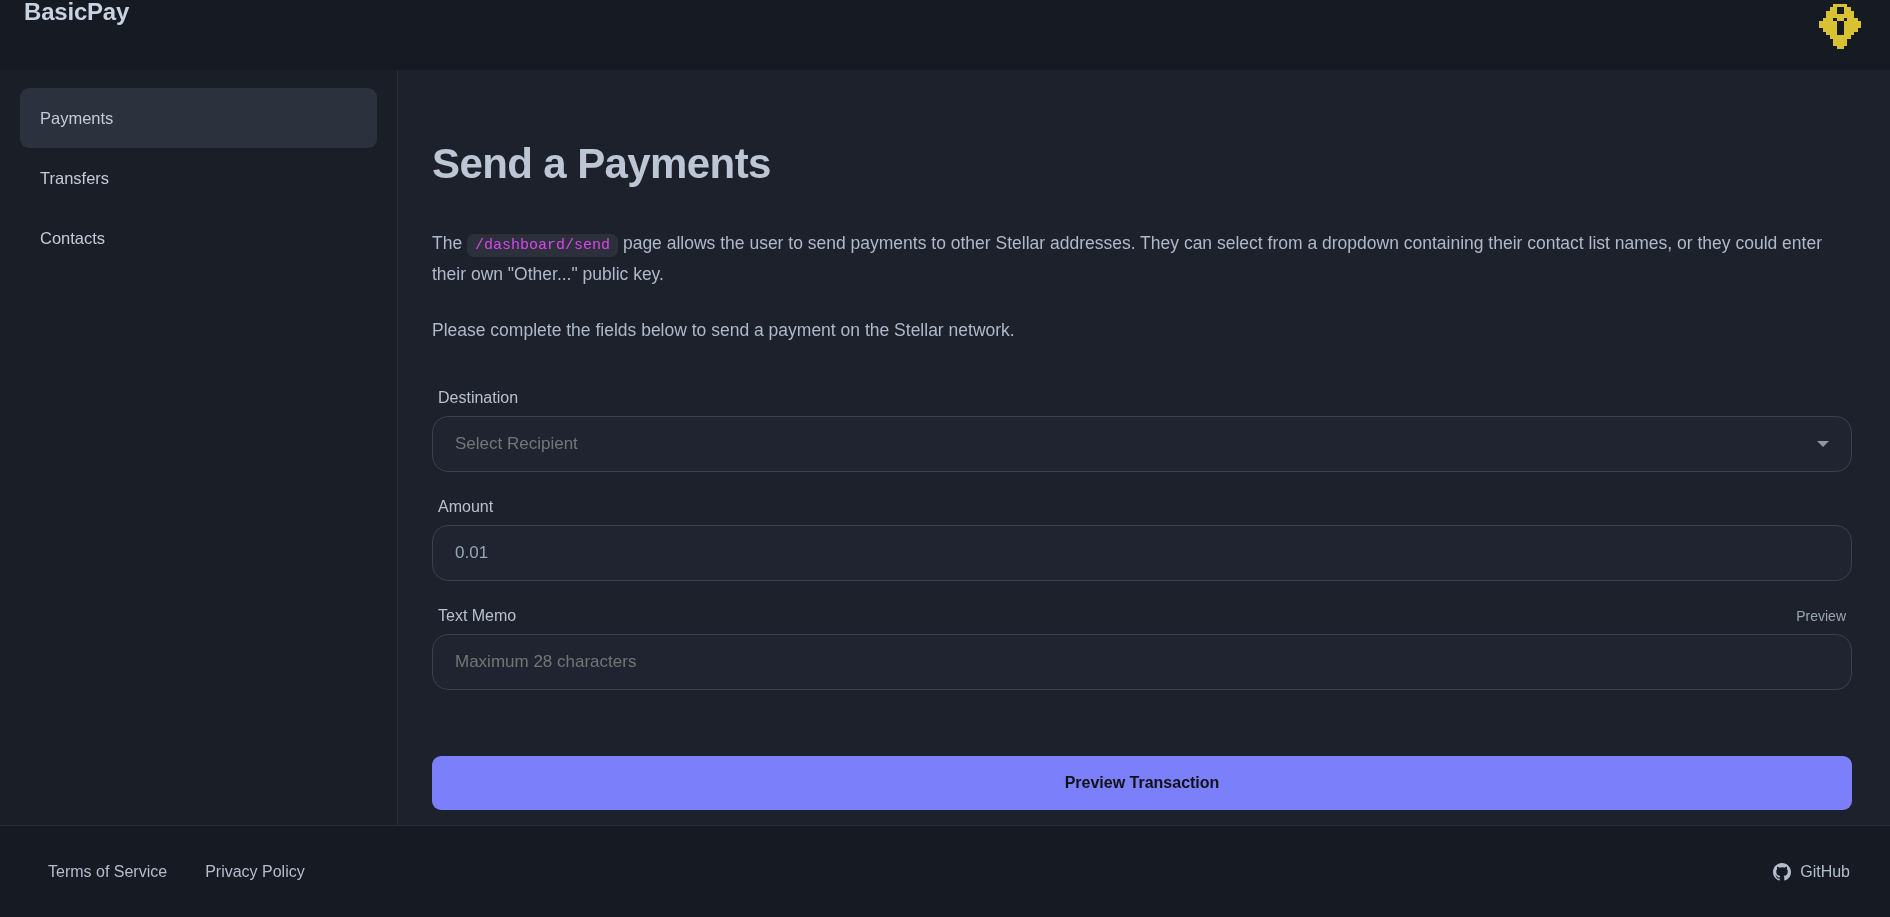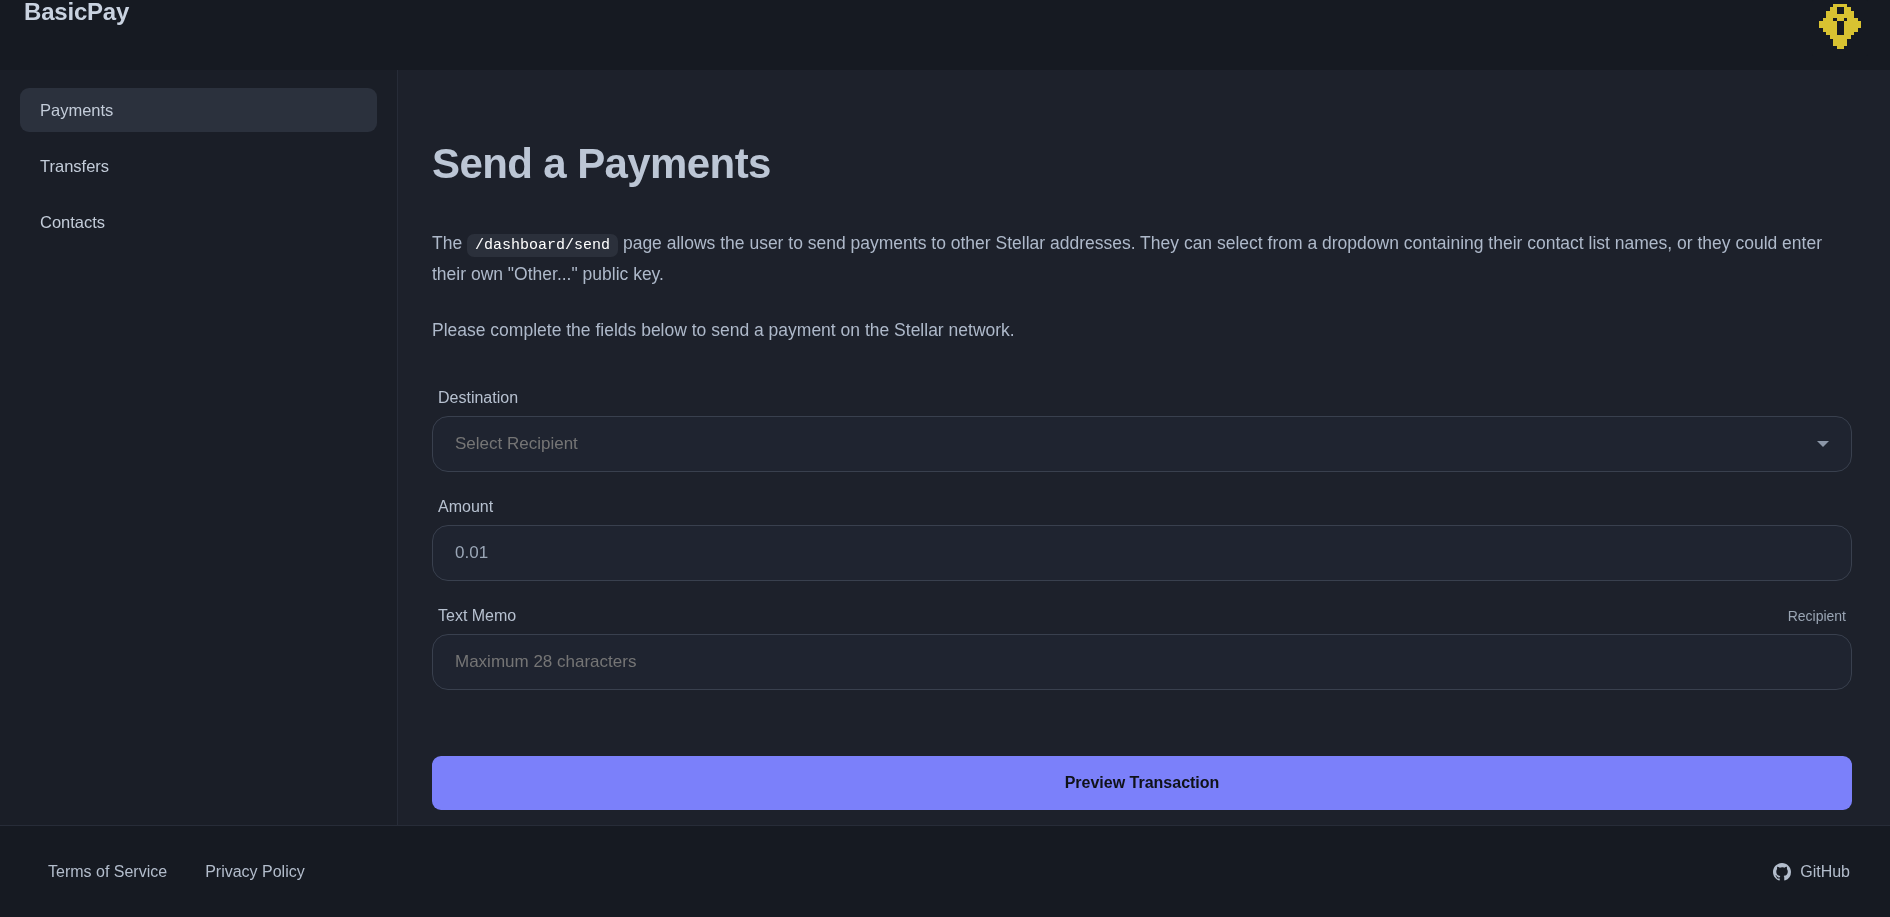--- a/index.html
+++ b/index.html
@@ -41,28 +41,28 @@
   .shell { flex: 1 1 auto; display: flex; min-height: 0; }
 
   .sidebar {
     width: 398px;
     flex: 0 0 398px;
     background: #1a1e27;
     border-right: 1px solid #272c38;
     padding: 18px 20px 0 20px;
   }
   .nav-item {
-    height: 44px;
+    height: 60px;
     display: flex;
     align-items: center;
     padding: 0 20px;
     border-radius: 9px;
     color: #c3ccd9;
     font-size: 16.5px;
-    margin-bottom: 12px;
+    margin-bottom: 0;
     cursor: pointer;
     user-select: none;
   }
   .nav-item.active { background: #2b313d; }
 
   
   .main {
     flex: 1 1 auto;
     background: #1d212b;
     padding: 70px 38px 0 34px;
@@ -79,21 +79,21 @@
     font-size: 17.5px;
     line-height: 1.72;
     color: #aeb9ca;
     margin: 0 0 26px 0;
     max-width: 1445px;
   }
   code.chip {
     font-family: "Liberation Mono", monospace;
     font-size: 15px;
     background: #2b303b;
-    color: #ffffff;
+    color: #d946ef;
     border-radius: 7px;
     padding: 3px 8px;
   }
 
   
   .form { margin-top: 44px; max-width: 1446px; }
   .field { margin-bottom: 26px; }
   .field-head {
     display: flex;
     justify-content: space-between;
@@ -260,21 +260,21 @@
         </div>
         <div class="control">
           <input class="text" type="text" value="0.01" style="">
         </div>
       </div>
 
       
       <div class="field">
         <div class="field-head">
           <span class="field-label">Text Memo</span>
-          <span class="field-hint">Recipient</span>
+          <span class="field-hint">Preview</span>
         </div>
         <div class="control">
           <input class="text" type="text" placeholder="Maximum 28 characters" style="">
         </div>
       </div>
 
       <button class="submit-btn" type="submit">Preview Transaction</button>
     </form>
   </main>
 </div>

